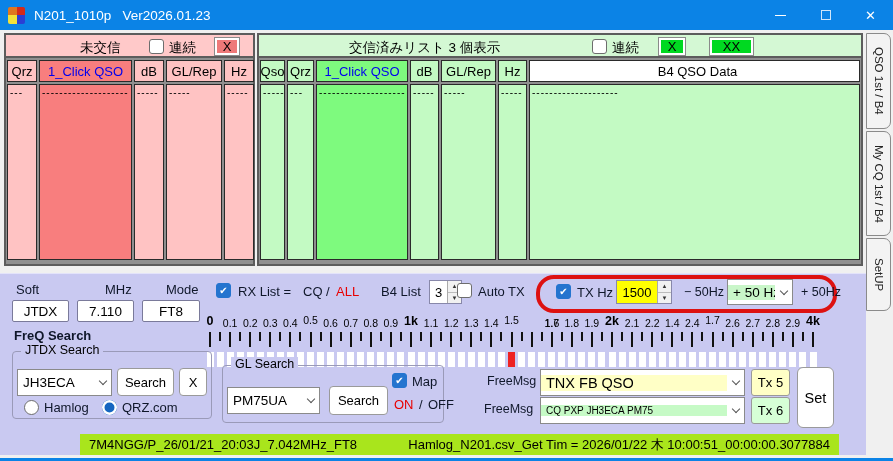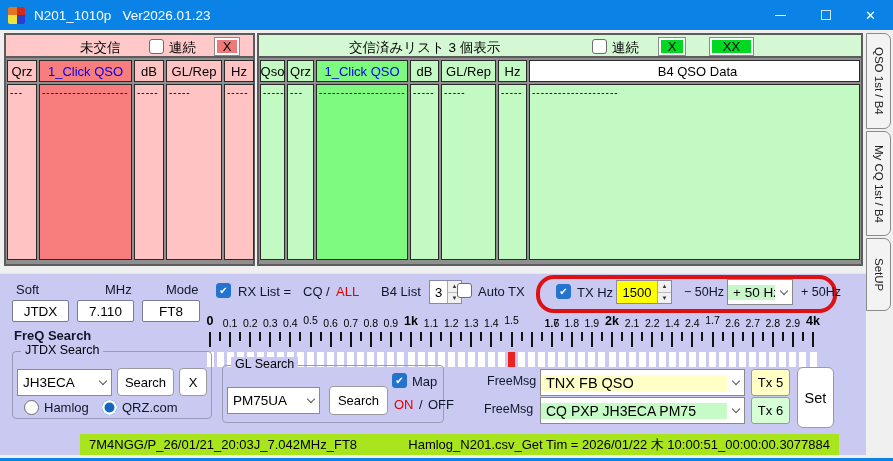--- a/index.html
+++ b/index.html
@@ -424,21 +424,21 @@
     <span class="combo" style="left:540px; top:95px; width:205px; height:27px;">
       <span class="combo-text" style="background:#ffffc6; font-size:14.5px;">TNX FB QSO</span>
       <span class="combo-arrow">
           <span class="chev"></span>
         </span>
     </span>
     <span class="btn" style="left:751px; top:95px; width:39px; height:27px; background:#ffffc6; border-radius:3px;">Tx 5</span>
 
     <span class="lbl lbl-sm" style="left:484px; top:128px;">FreeMsg</span>
     <span class="combo" style="left:540px; top:123px; width:205px; height:27px;">
-      <span class="combo-text" style="background:#c6fac6; font-size:14px;">CQ PXP JH3ECA PM75</span>
+      <span class="combo-text" style="background:#c6fac6; font-size:10px;">CQ PXP JH3ECA PM75</span>
       <span class="combo-arrow">
           <span class="chev"></span>
         </span>
     </span>
     <span class="btn" style="left:751px; top:123px; width:39px; height:27px; background:#d6ffd6; border-radius:3px;">Tx 6</span>
 
     <span class="btn" style="left:797px; top:93px; width:37px; height:61px; border-radius:6px; font-size:14.5px;">Set</span>
 
     <div class="status-bar">
       <span>7M4NGG/P_26/01/21_20:03J_7.042MHz_FT8</span>

